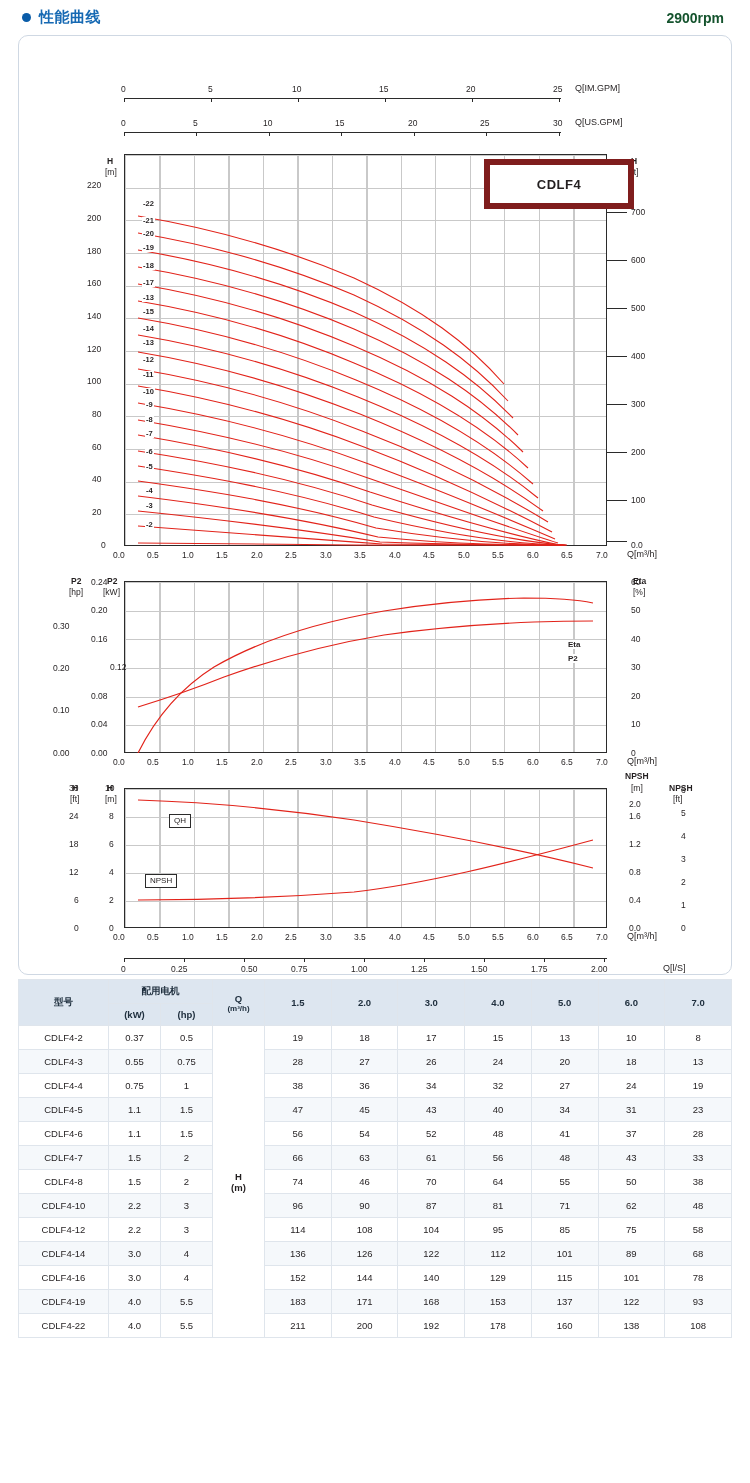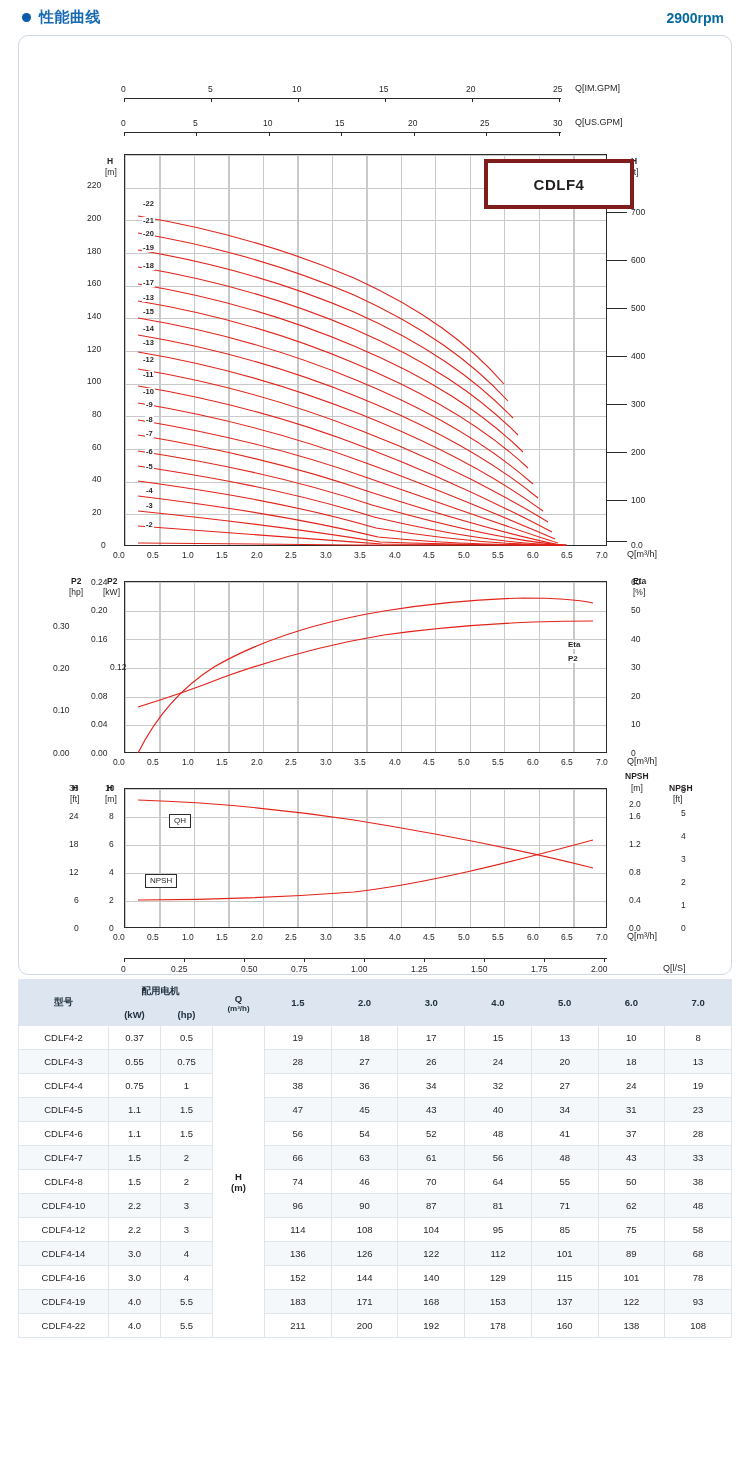--- a/index.html
+++ b/index.html
@@ -25,21 +25,21 @@
   }
   .sec-title {
     color: #1669b3;
     font-size: 15px;
     font-weight: bold;
     letter-spacing: .5px;
   }
   .rpm {
     margin-left: auto;
     margin-right: 26px;
-    color: #0369a1;
+    color: #14532d;
     font-size: 14px;
     font-weight: bold;
   }
 
   
   .card {
     margin: 0 18px;
     border: 1px solid #cfd8e3;
     border-radius: 10px;
     height: 940px;
@@ -59,24 +59,24 @@
     background:
       repeating-linear-gradient(to right, #c9c9c9 0 1px, transparent 1px var(--gx)),
       repeating-linear-gradient(to bottom, #c9c9c9 0 1px, transparent 1px var(--gy));
     background-color: #fff;
   }
   .axisline { position: absolute; background: #2b2b2b; }
   .tick { position: absolute; background: #2b2b2b; width: 1px; height: 4px; }
 
   .modelbox {
     position: absolute;
-    border: 4px solid #7f1d1d;
+    border: 6px solid #7f1d1d;
     background: #fff;
     display: flex; align-items: center; justify-content: center;
-    font-size: 15px; font-weight: bold; letter-spacing: .5px;
+    font-size: 13px; font-weight: bold; letter-spacing: .5px;
   }
 
   .curvelab {
     position: absolute;
     font-size: 7.5px;
     font-weight: bold;
     color: #231f20;
     background: #fff;
     padding: 0 1px;
     line-height: 8px;

